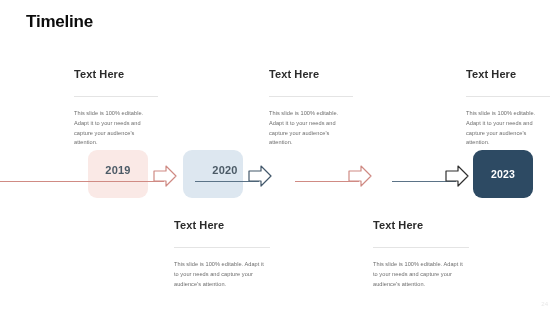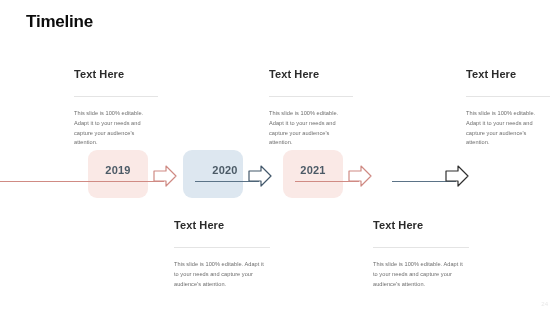--- a/index.html
+++ b/index.html
@@ -111,37 +111,37 @@
   <div class="year-box blue" style="left:183px;">
     <span class="year-label">2020</span>
   </div>
   <div class="conn-line blue" style="left:195px;width:64px;"></div>
   <div class="arrow" style="left:247px;">
     <svg viewBox="0 0 26 24">
         <path d="M2 7 L14 7 L14 2 L24 12 L14 22 L14 17 L2 17 Z" fill="none" stroke="#43586b" stroke-width="1.2" stroke-linejoin="round"></path>
       </svg>
   </div>
 
-  <div class="year-box pink" style="left:283px;">
-    <span class="year-label">2021</span>
-  </div>
   <div class="conn-line pink" style="left:295px;width:64px;"></div>
   <div class="arrow" style="left:347px;">
     <svg viewBox="0 0 26 24">
         <path d="M2 7 L14 7 L14 2 L24 12 L14 22 L14 17 L2 17 Z" fill="none" stroke="#cf8a83" stroke-width="1.2" stroke-linejoin="round"></path>
       </svg>
   </div>
 
   <div class="conn-line blue" style="left:392px;width:64px;"></div>
   <div class="arrow" style="left:444px;">
     <svg viewBox="0 0 26 24">
         <path d="M2 7 L14 7 L14 2 L24 12 L14 22 L14 17 L2 17 Z" fill="none" stroke="#2f2f2f" stroke-width="1.2" stroke-linejoin="round"></path>
       </svg>
   </div>
 
+  <div class="year-box navy" style="left:473px;">
+    <span class="year-label">2023</span>
+  </div>
 
   <div class="txt-block wide" style="left:174px;top:219px;">
     <div class="txt-head">Text Here</div>
     <div class="txt-body">This slide is 100% editable. Adapt it to your needs and capture your audience's attention.</div>
   </div>
 
   <div class="txt-block wide" style="left:373px;top:219px;">
     <div class="txt-head">Text Here</div>
     <div class="txt-body">This slide is 100% editable. Adapt it to your needs and capture your audience's attention.</div>
   </div>

